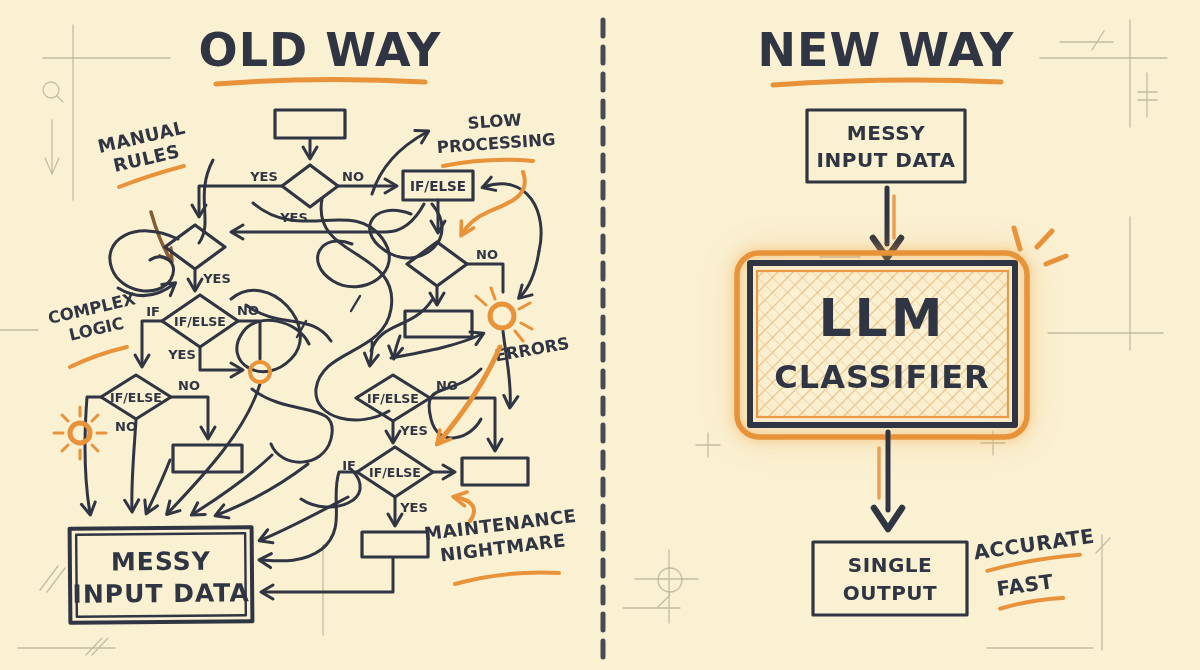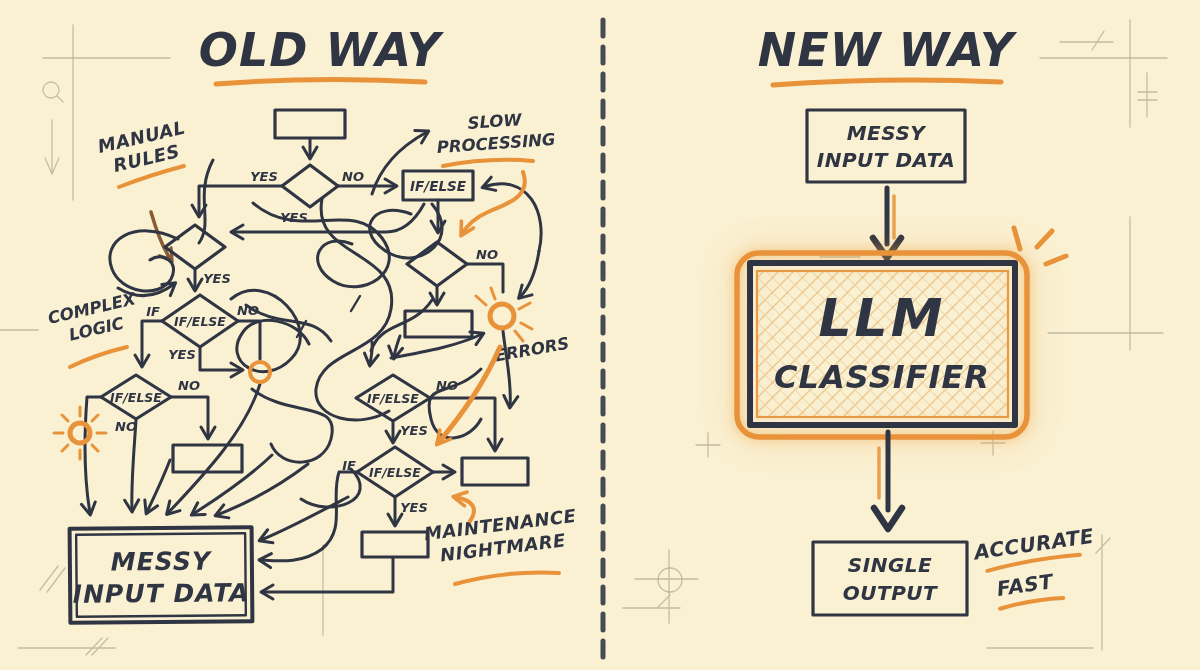--- a/index.html
+++ b/index.html
@@ -1,17 +1,17 @@
 <!DOCTYPE html>
 <html style="--background: #faf1d3; --ink: #2f3542; --accent: #e8923a; --accent-soft: #e0a658; --brown: #8a5a33; --faint: #a8a08a;"><head>
 <meta charset="utf-8">
 <style>
   html,body{margin:0;padding:0;}
   body{background:var(--background,#faf1d3);width:1200px;height:670px;overflow:hidden;}
-  .canvas{width:1200px;height:670px;position:relative;font-style:italic;}
+  .canvas{width:1200px;height:670px;position:relative;}
   svg{display:block;}
   text{font-family:"DejaVu Sans","Liberation Sans",sans-serif;font-weight:700;fill:var(--ink);}
   .title{font-size:46px;letter-spacing:1px;}
   .lbl{font-size:13px;}
   .dtext{font-size:12.5px;}
   .btext{font-size:13.5px;}
   .ann{font-size:18px;letter-spacing:.5px;}
   .ann-sm{font-size:16.5px;}
   .messy-big{font-size:25px;letter-spacing:1px;}
   .rbox-text{font-size:20px;letter-spacing:.5px;}

